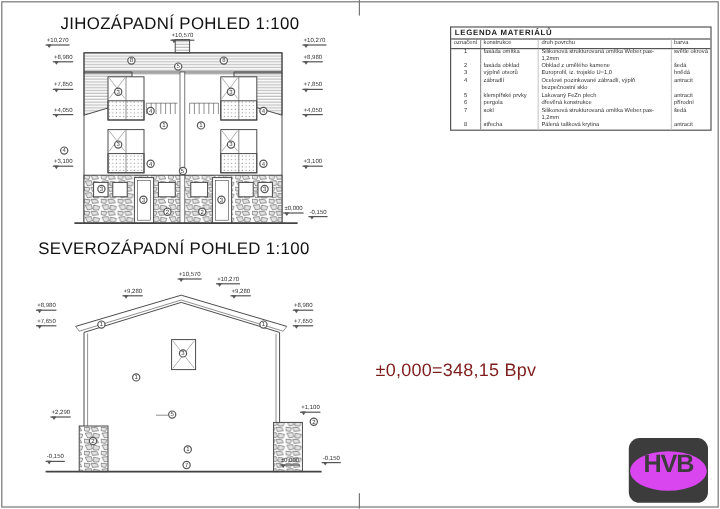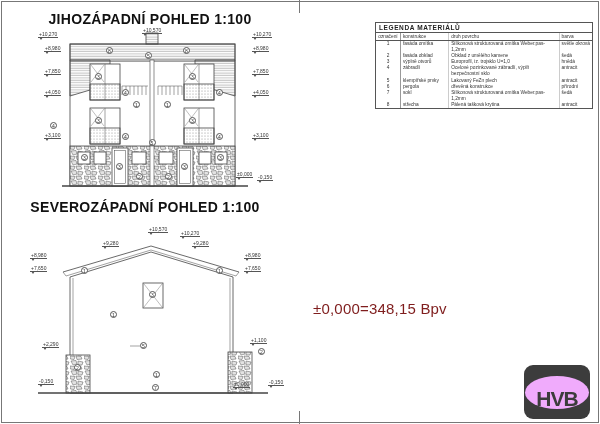--- a/index.html
+++ b/index.html
@@ -1,21 +1,21 @@
 <!DOCTYPE html>
 <html><head>
 <meta charset="utf-8">
 <style>
   html,body{margin:0;padding:0;}
   body{width:600px;height:424px;position:relative;background:#fff;
        font-family:"Liberation Sans", sans-serif;overflow:hidden;color:#222;}
   .sheet{position:absolute;inset:1px;border:1px solid #777;pointer-events:none;}
   .foldmark{position:absolute;width:1px;background:#777;}
   svg.linework{position:absolute;left:0;top:0;}
-  .title{position:absolute;text-align:center;font-size:14px;font-weight:700;
+  .title{position:absolute;text-align:center;font-size:14px;font-weight:400;
          letter-spacing:.3px;color:#111;white-space:nowrap;}
   .mark{position:absolute;font-size:5px;line-height:6px;color:#333;
         border-bottom:1px solid #555;padding:0 1px 0 1px;white-space:nowrap;}
   .mark::after{content:'';position:absolute;left:1px;top:100%;width:0;height:0;
         border-left:2px solid transparent;border-right:2px solid transparent;
         border-top:3px solid #555;}
   .co{position:absolute;width:7px;height:7px;border:1px solid #555;border-radius:50%;
       font-size:5px;line-height:7px;text-align:center;background:#fff;color:#333;
       box-sizing:border-box;}
   .note{position:absolute;left:313px;top:300px;font-size:15px;color:#7f1d1d;
@@ -29,22 +29,22 @@
   table.lg th{font-weight:400;text-align:left;border-bottom:1px solid #555;
           padding:0 2px;font-size:4.8px;line-height:7px;}
   table.lg td{padding:0 2px;font-size:4.8px;line-height:6.1px;vertical-align:top;}
   table.lg th:first-child, table.lg td:first-child{border-right:1px solid #999;text-align:center;}
   table.lg th:nth-child(2), table.lg td:nth-child(2){border-right:1px solid #ccc;}
   table.lg th:nth-child(3), table.lg td:nth-child(3){border-right:1px solid #ccc;}
   .c-ozn{width:20px;} .c-kon{width:46px;} .c-druh{width:116px;} .c-bar{width:30px;}
   
   .logo{position:absolute;left:524px;top:365px;width:66px;height:54px;background:#3c3c3c;
         border-radius:9px;display:flex;align-items:center;justify-content:center;overflow:hidden;}
-  .logo-oval{width:64px;height:33px;background:#f0abfc;border-radius:50%;
-        display:flex;align-items:flex-end;justify-content:center;}
+  .logo-oval{width:64px;height:33px;background:#d946ef;border-radius:50%;
+        display:flex;align-items:flex-start;justify-content:center;}
   .logo-text{font-size:21px;font-weight:bold;color:#3c3c3c;letter-spacing:-1px;line-height:1;}
 </style>
 </head>
 <body>
 
 <div class="sheet"></div>
 <div class="foldmark" style="left:299px;top:0;height:13px"></div>
 <div class="foldmark" style="left:299px;top:411px;height:13px"></div>
 
 <svg class="linework" width="600" height="424" viewBox="0 0 600 424">

